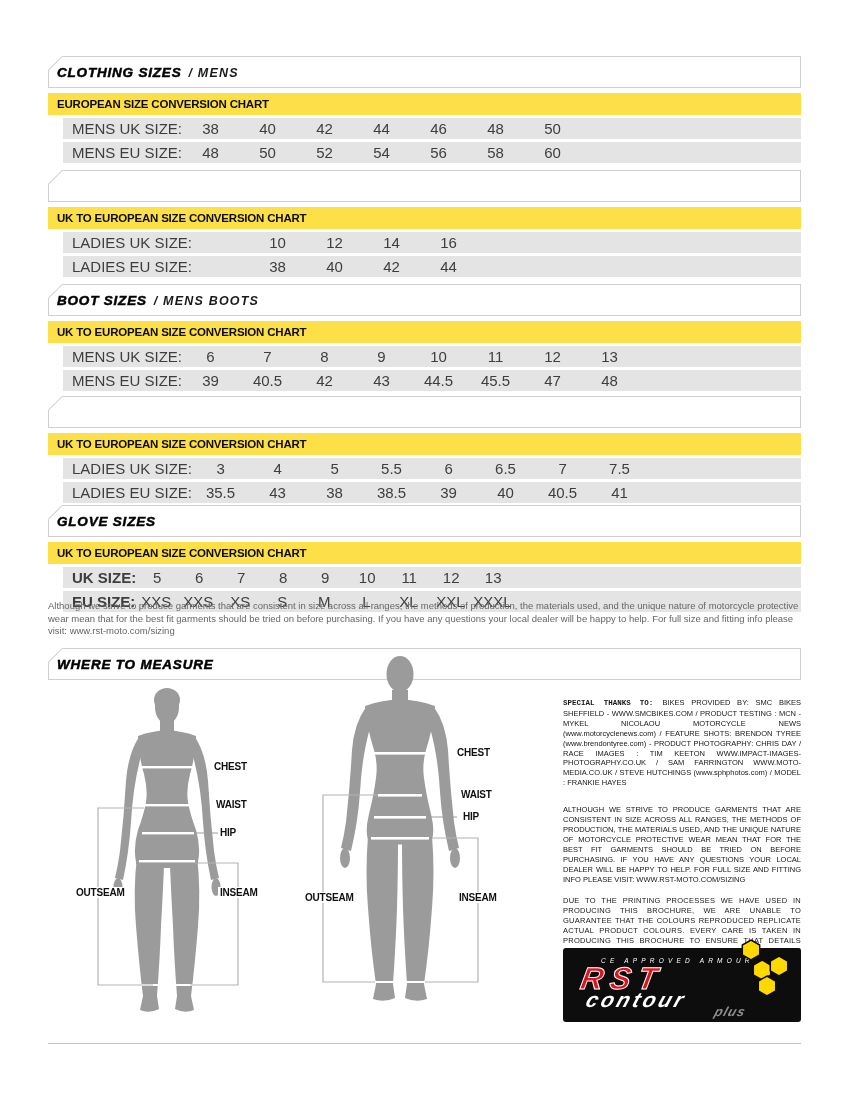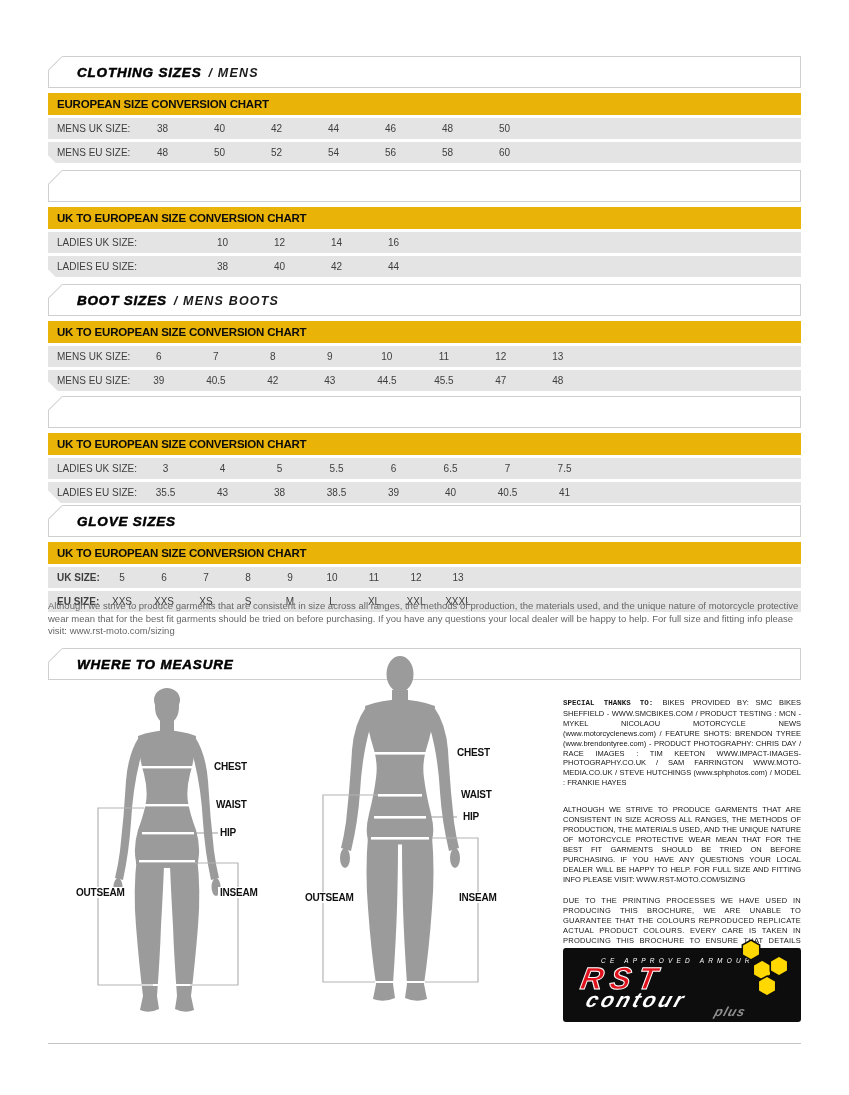--- a/index.html
+++ b/index.html
@@ -5,29 +5,29 @@
   html,body{margin:0;padding:0;}
   body{
     width:849px;height:1095px;position:relative;background:#fff;
     font-family:"Liberation Sans",sans-serif;color:#222;overflow:hidden;
   }
   .section{position:absolute;left:48px;width:753px;}
   
   .band{position:relative;height:30px;background:#fff;border:1px solid #cfcfcf;}
   .corner{position:absolute;left:-11px;top:-11px;width:20px;height:20px;background:#fff;
           border-right:1px solid #cfcfcf;transform:rotate(45deg);}
-  .band-text{position:absolute;left:28px;top:0;line-height:30px;white-space:nowrap;}
+  .band-text{position:absolute;left:8px;top:0;line-height:30px;white-space:nowrap;}
   .band-main{font-style:italic;font-weight:bold;font-size:13.5px;letter-spacing:0.8px;
              -webkit-text-stroke:0.5px #000;color:#000;}
   .band-sub{font-style:italic;font-weight:bold;font-size:12.5px;margin-left:7px;
             letter-spacing:1.2px;color:#1a1a1a;}
-  .subheader{margin-top:5px;height:22px;background:#eab308;line-height:22px;font-size:11.5px;
+  .subheader{margin-top:5px;height:22px;background:#fde047;line-height:22px;font-size:11.5px;
              font-weight:bold;color:#0c0c0c;padding-left:9px;letter-spacing:-0.2px;}
   .trow{margin-top:3px;height:21px;background:#e4e4e4;display:flex;align-items:center;
-        font-size:10px;color:#3e3e3e;}
+        font-size:15px;color:#3e3e3e;margin-left:15px;}
   .tlabel{padding-left:9px;white-space:nowrap;}
   .tcell{text-align:center;flex:0 0 auto;}
   .s-std  .tlabel{flex:0 0 77px;}  .s-std  .tcell{flex-basis:57px;}
   .s-boot .tlabel{flex:0 0 50px;}  .s-boot .tcell{flex-basis:57px;}
   .s-glove .tlabel{flex:0 0 44px;font-weight:bold;} .s-glove .tcell{flex-basis:42px;}
 
   .disclaimer{position:absolute;left:48px;top:600px;width:753px;font-size:9.5px;
               line-height:12.5px;color:#666;}
 
   

